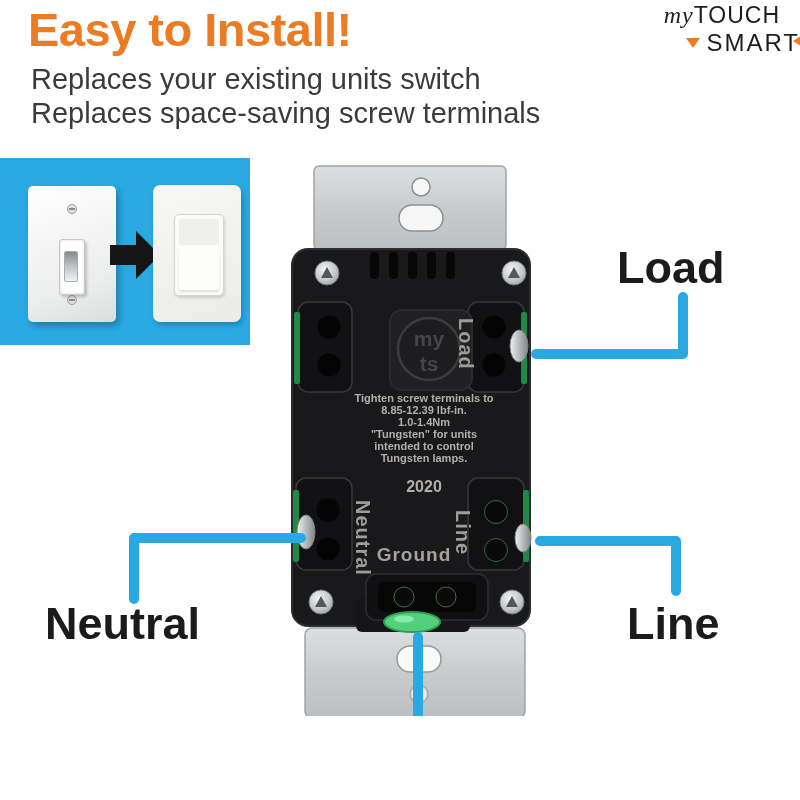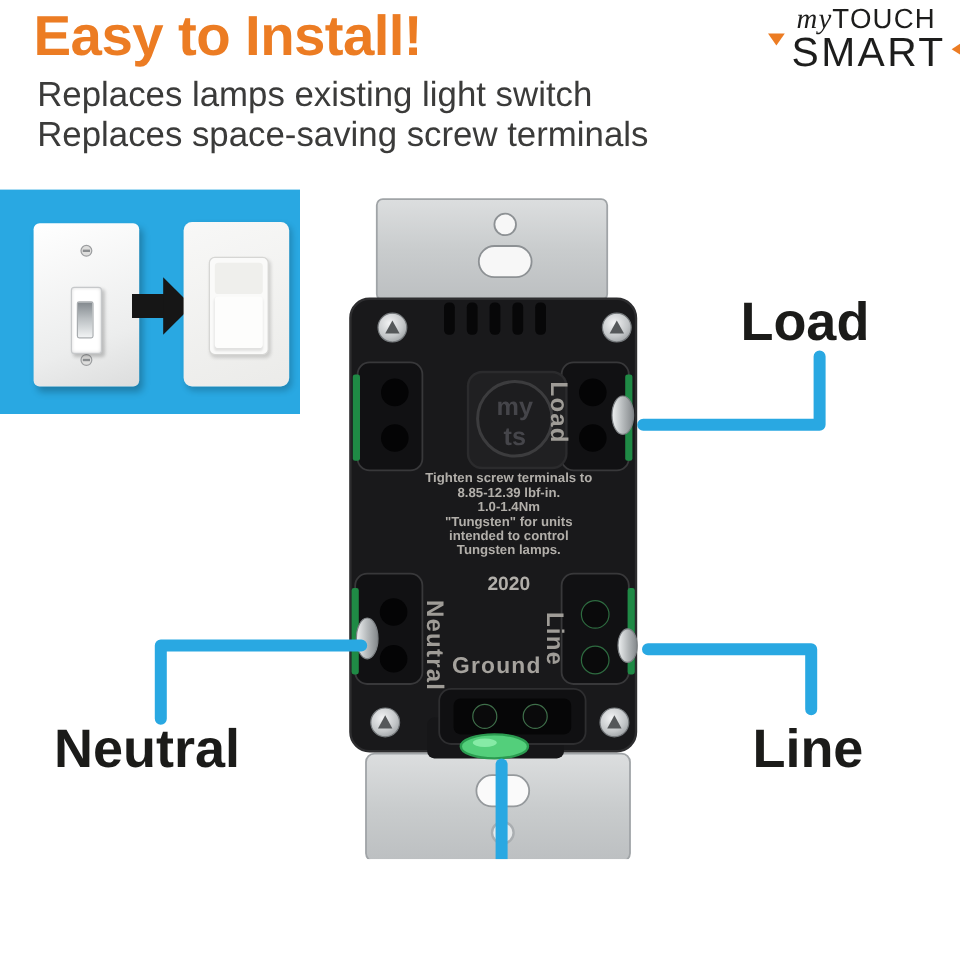--- a/index.html
+++ b/index.html
@@ -13,22 +13,22 @@
     font-weight:bold; color:#EC7C23; letter-spacing:-0.5px;
   }
   .subtext {
     position:absolute; left:31px; top:62px; font-size:29px; line-height:34px;
     color:#3b3b3a;
   }
   
   .brand { position:absolute; top:3px; right:0; color:#1d1d1c; text-align:right; }
   .brand-line1 { font-size:23px; letter-spacing:1px; margin-right:20px; line-height:24px; }
   .brand-my { font-family:"Liberation Serif", serif; font-style:italic; font-size:24px; }
-  .brand-line2 { display:flex; align-items:flex-start; justify-content:flex-end; gap:6px;
-                 font-size:34px; letter-spacing:2px; margin-right:12px; line-height:32px; }
+  .brand-line2 { display:flex; align-items:center; justify-content:flex-end; gap:6px;
+                 font-size:24px; letter-spacing:2px; margin-right:0; line-height:32px; }
   .tri-down { width:0; height:0; border-left:7px solid transparent;
               border-right:7px solid transparent; border-top:10px solid #EC7C23; }
   .brand-fragment { position:absolute; right:-4px; top:31px; width:0; height:0;
               border-top:7px solid transparent; border-bottom:7px solid transparent;
               border-right:11px solid #EC7C23; }
   
   .swap-panel { position:absolute; left:0; top:158px; width:250px; height:187px; background:#29A8E2; }
   .old-plate { position:absolute; left:28px; top:28px; width:88px; height:136px;
                background:linear-gradient(160deg,#ffffff 0%,#eceded 70%,#dcdddd 100%);
                border-radius:5px; box-shadow:3px 4px 6px rgba(0,0,0,0.25); }
@@ -68,21 +68,21 @@
   .lbl-line    { left:627px; top:599px; }
   .lbl-ground  { left:326px; top:749px; }
 </style>
 </head>
 <body>
 
 <div class="stage">
 
   <div class="headline">Easy to Install!</div>
   <div class="subtext">
-    <div>Replaces lamps existing light switch</div>
+    <div>Replaces your existing units switch</div>
     <div>Replaces space-saving screw terminals</div>
   </div>
 
   <div class="brand">
     <div class="brand-line1"><span class="brand-my">my</span><span>TOUCH</span></div>
     <div class="brand-line2">
       <span class="tri-down"></span>
       <span>SMART</span>
     </div>
     <span class="brand-fragment"></span>

